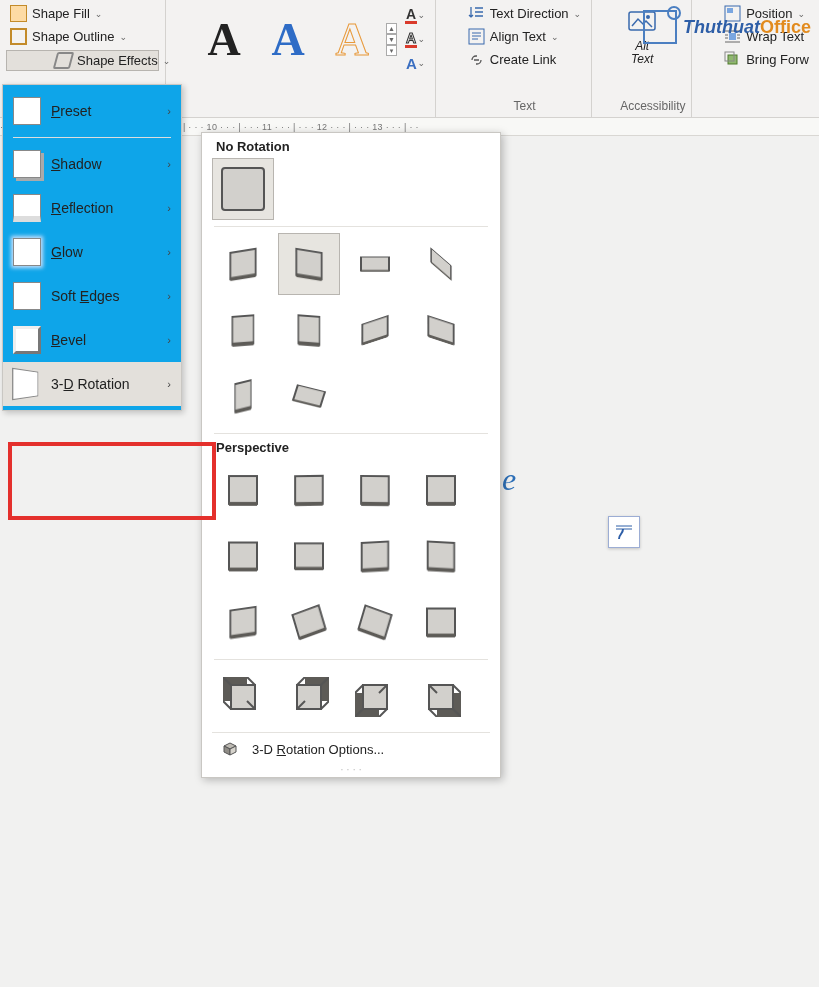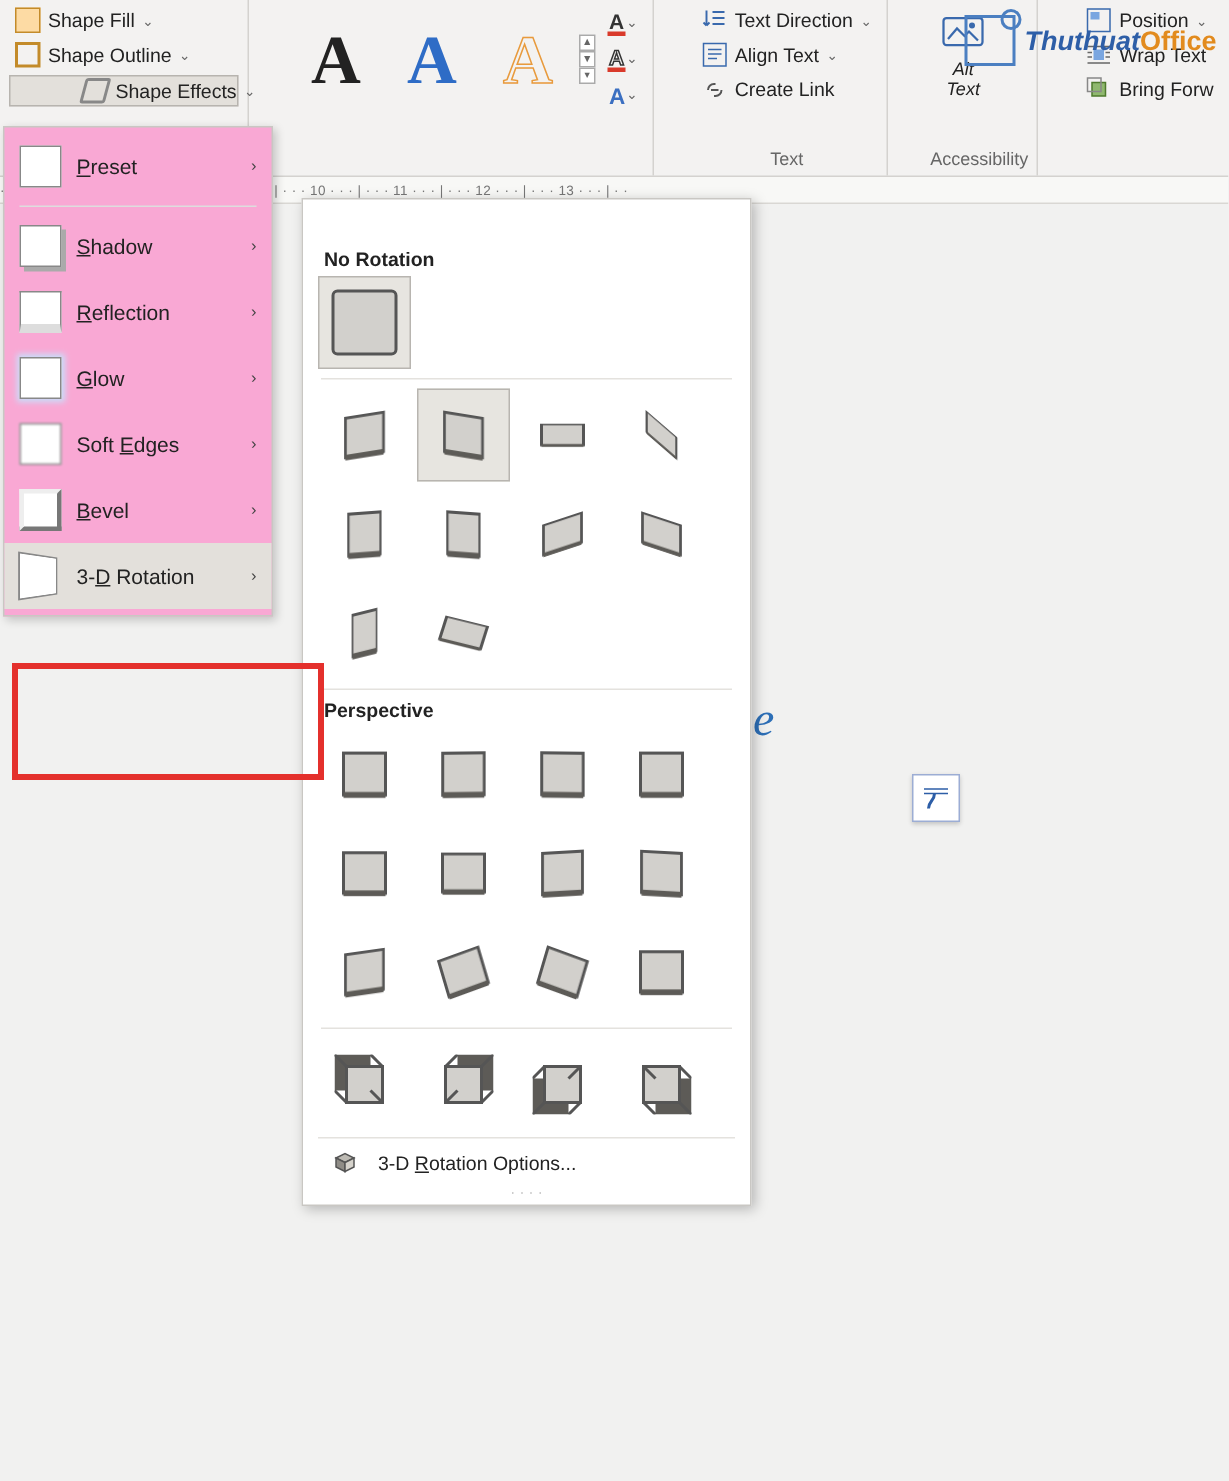--- a/index.html
+++ b/index.html
@@ -39,37 +39,37 @@
            font-size:12px;}
   .vertbtn{display:flex;flex-direction:column;align-items:center;gap:2px;padding:2px 6px;
            font-size:12px;}
   .vertbtn .ic{width:32px;height:32px;}
 
   .ruler{height:18px;background:#f8f8f6;border-bottom:1px solid #d9d7d3;font-size:9px;
          color:#777;position:relative;overflow:hidden;white-space:nowrap;
          padding-top:4px;letter-spacing:0.3px;}
   .docarea{background:#f1f1f0;height:calc(100% - 136px);position:relative;}
 
-  .menu1{position:absolute;left:2px;top:84px;width:180px;background:#f9a8d4;
+  .menu1{position:absolute;left:2px;top:84px;width:180px;background:#0ea5e9;
          border:1px solid #c9c7c3;box-shadow:2px 2px 6px rgba(0,0,0,.2);z-index:20;
          padding:4px 0;}
   .m1item{display:flex;align-items:center;gap:10px;padding:8px 10px;position:relative;}
   .m1item.sel{background:#e3e0db;}
   .m1ic{width:28px;height:28px;border:1px solid #888;background:#fff;flex-shrink:0;}
   .m1lbl{font-size:14px;}
   .m1lbl .ul{text-decoration:underline;}
   .m1chev{position:absolute;right:10px;font-size:11px;color:#444;}
   .m1sep{height:1px;background:#ddd;margin:4px 10px;}
 
   .redbox{position:absolute;left:8px;top:442px;width:208px;height:78px;
           border:4px solid #e4302c;z-index:30;pointer-events:none;}
 
   .menu2{position:absolute;left:201px;top:132px;width:300px;background:#fff;
          border:1px solid #c9c7c3;box-shadow:2px 2px 8px rgba(0,0,0,.25);z-index:25;
-         padding:26px 10px 2px;}
+         padding:0 10px 2px;}
   .sect-h{font-weight:700;font-size:13px;color:#222;margin:6px 0 4px 4px;}
   .sectsep{height:1px;background:#e4e2de;margin:6px 2px;}
   .thumbrow{display:flex;gap:4px;flex-wrap:wrap;margin-bottom:4px;}
   .thumb{width:62px;height:62px;display:flex;align-items:center;justify-content:center;}
   .thumb.hov{background:#e7e5e0;border:1px solid #b8b5b0;}
   .cube{width:36px;height:36px;border:2px solid #555;background:#d2d0cc;}
   .big .cube{width:44px;height:44px;}
   .footer{display:flex;align-items:center;gap:15px;padding:8px;border-top:1px solid #e4e2de;
           font-size:13px;}
   .dots{text-align:center;color:#bbb;font-size:10px;margin-top:-2px;}

